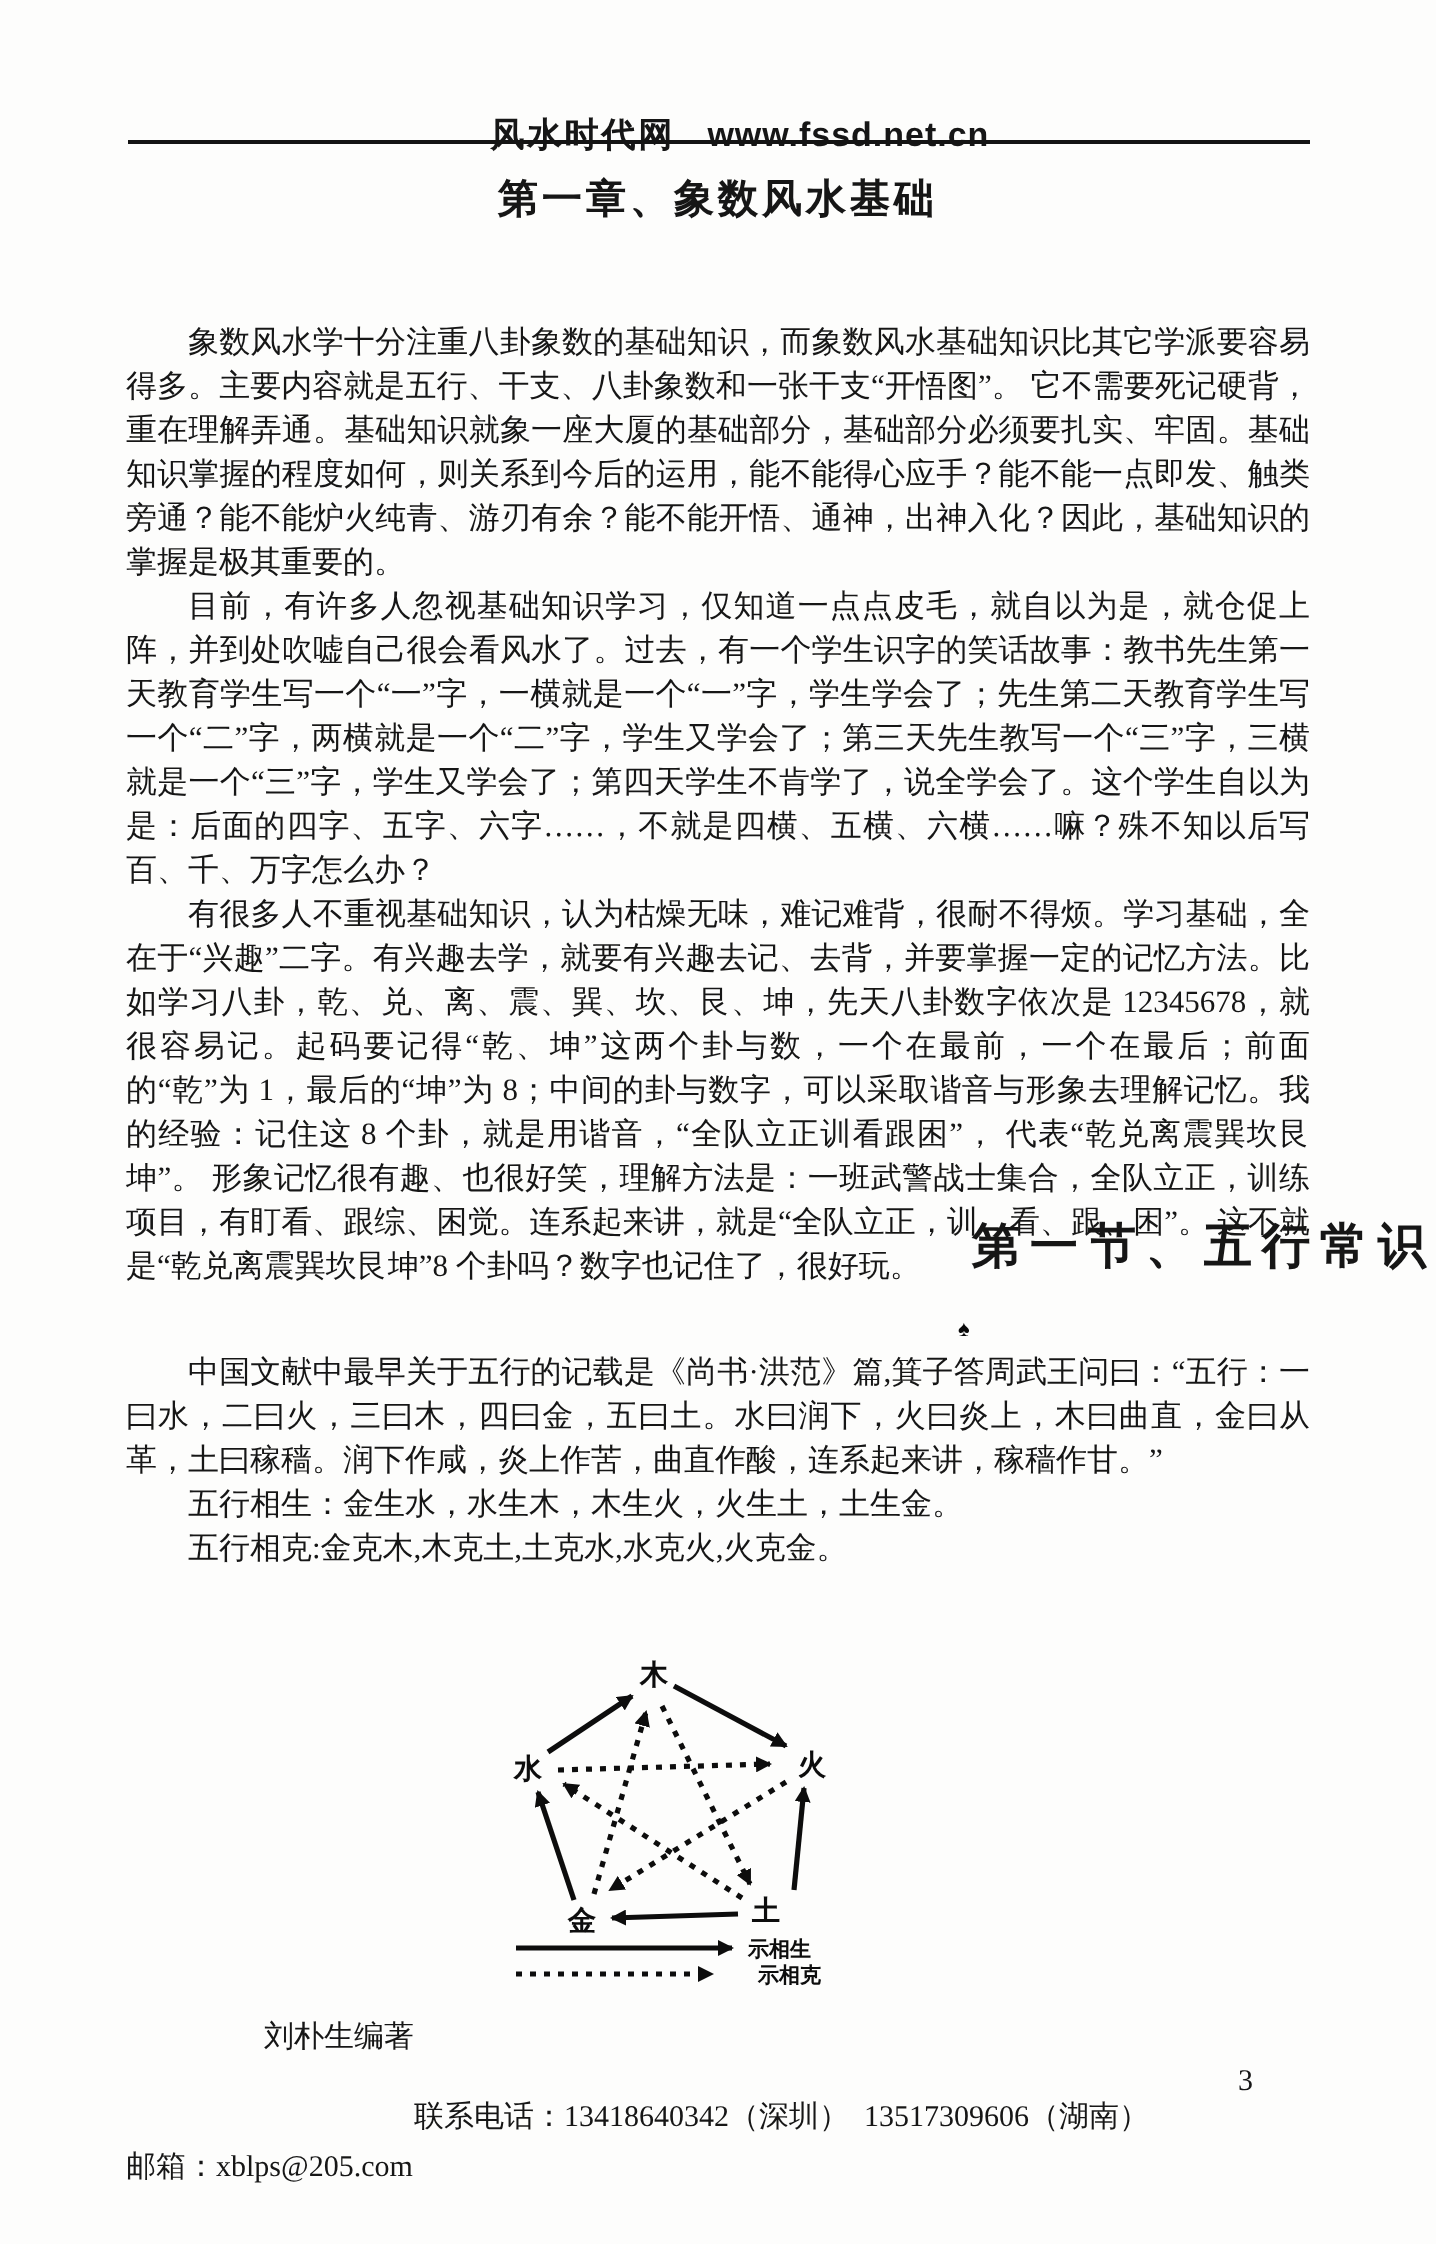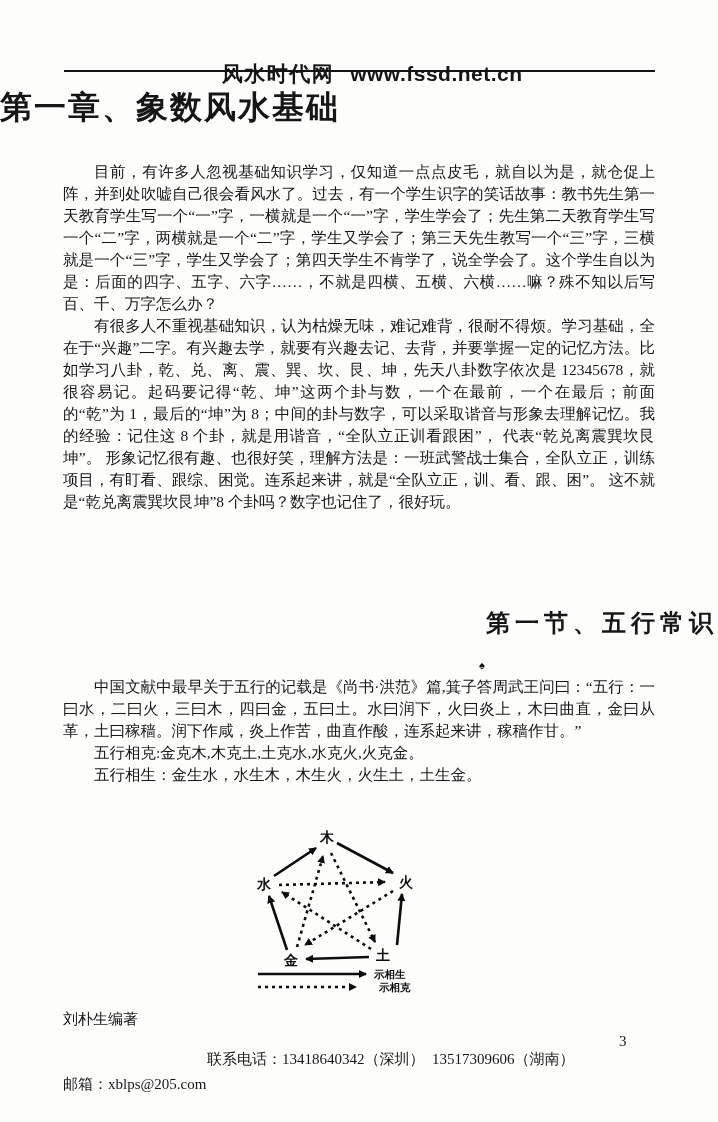--- a/index.html
+++ b/index.html
@@ -4,33 +4,33 @@
 <style>
   html,body { margin:0; padding:0; background:#ffffff; }
   .page {
     position:relative; width:718px; height:1122px;
     background:#fdfdfc; color:#161616; overflow:hidden;
     font-family:"Liberation Serif","DejaVu Serif",serif;
   }
   
   .site-header {
     position:absolute; top:36px; left:63px; right:62px;
-    text-align:center; font-weight:bold; font-size:21px;
+    text-align:center; font-weight:bold; font-size:17px;
     font-family:"Liberation Sans","DejaVu Sans",sans-serif;
     letter-spacing:0.5px; white-space:pre;
   }
   .site-header .site-name { margin-right:16px; letter-spacing:1.5px; }
   .header-rule {
     position:absolute; top:70px; left:64px; width:591px;
     border-top:2px solid #141414;
   }
   
   .chapter-title {
     position:absolute; top:86px; left:0; right:0;
-    text-align:left; font-size:32px; font-weight:bold; letter-spacing:2px;
+    text-align:center; font-size:20px; font-weight:bold; letter-spacing:2px;
     font-family:"Liberation Sans","DejaVu Sans",sans-serif;
   }
   
   .body-block { position:absolute; left:63px; right:63px; font-size:15.5px; line-height:22px; text-align:justify; }
   .body-block p { margin:0; text-indent:2em; }
   #body-intro { top:161px; }
   #body-five  { top:676px; }
   .relation-line { text-indent:2em; }
   
   .section-title {
@@ -39,50 +39,51 @@
   }
   
   .ink-blot { position:absolute; top:659px; left:479px; font-size:11px; color:#0a0a0a; }
   
   .diagram { position:absolute; top:826px; left:180px; width:330px; height:180px; }
   .diagram svg { display:block; }
   .el-label { font:bold 14px "Liberation Serif","DejaVu Serif",serif; fill:#0d0d0d; }
   .legend-label { font:bold 10.5px "Liberation Serif","DejaVu Serif",serif; fill:#0d0d0d; }
   
   .page-footer { position:absolute; top:1007px; left:63px; right:63px; font-size:15px; line-height:25px; }
-  .footer-row1 { display:flex; }
+  .footer-row1 { display:flex;text-align:right; }
   .footer-author { width:144px; flex:0 0 auto; }
   .footer-contact { white-space:pre;margin-top:40px; }
   .page-number { position:absolute; top:1033px; left:619px; font-size:15px; }
 </style>
 </head>
 <body>
 
 <div class="page">
 
   <div class="site-header">
     <span class="site-name">风水时代网</span><span class="site-url">www.fssd.net.cn</span>
   </div>
   <div class="header-rule"></div>
 
   <div class="chapter-title">第一章、象数风水基础</div>
 
   <div class="body-block" id="body-intro">
+    <p>象数风水学十分注重八卦象数的基础知识，而象数风水基础知识比其它学派要容易得多。主要内容就是五行、干支、八卦象数和一张干支“开悟图”。 它不需要死记硬背，重在理解弄通。基础知识就象一座大厦的基础部分，基础部分必须要扎实、牢固。基础知识掌握的程度如何，则关系到今后的运用，能不能得心应手？能不能一点即发、触类旁通？能不能炉火纯青、游刃有余？能不能开悟、通神，出神入化？因此，基础知识的掌握是极其重要的。</p>
     <p>目前，有许多人忽视基础知识学习，仅知道一点点皮毛，就自以为是，就仓促上阵，并到处吹嘘自己很会看风水了。过去，有一个学生识字的笑话故事：教书先生第一天教育学生写一个“一”字，一横就是一个“一”字，学生学会了；先生第二天教育学生写一个“二”字，两横就是一个“二”字，学生又学会了；第三天先生教写一个“三”字，三横就是一个“三”字，学生又学会了；第四天学生不肯学了，说全学会了。这个学生自以为是：后面的四字、五字、六字……，不就是四横、五横、六横……嘛？殊不知以后写百、千、万字怎么办？</p>
     <p>有很多人不重视基础知识，认为枯燥无味，难记难背，很耐不得烦。学习基础，全在于“兴趣”二字。有兴趣去学，就要有兴趣去记、去背，并要掌握一定的记忆方法。比如学习八卦，乾、兑、离、震、巽、坎、艮、坤，先天八卦数字依次是 12345678，就很容易记。起码要记得“乾、坤”这两个卦与数，一个在最前，一个在最后；前面的“乾”为 1，最后的“坤”为 8；中间的卦与数字，可以采取谐音与形象去理解记忆。我的经验：记住这 8 个卦，就是用谐音，“全队立正训看跟困”， 代表“乾兑离震巽坎艮坤”。 形象记忆很有趣、也很好笑，理解方法是：一班武警战士集合，全队立正，训练项目，有盯看、跟综、困觉。连系起来讲，就是“全队立正，训、看、跟、困”。 这不就是“乾兑离震巽坎艮坤”8 个卦吗？数字也记住了，很好玩。</p>
   </div>
 
   <div class="section-title">第一节、五行常识</div>
 
   <span class="ink-blot">♠</span>
 
   <div class="body-block" id="body-five">
     <p>中国文献中最早关于五行的记载是《尚书·洪范》篇,箕子答周武王问曰：“五行：一曰水，二曰火，三曰木，四曰金，五曰土。水曰润下，火曰炎上，木曰曲直，金曰从革，土曰稼穑。润下作咸，炎上作苦，曲直作酸，连系起来讲，稼穑作甘。”</p>
+    <p class="relation-line">五行相生：金生水，水生木，木生火，火生土，土生金。</p>
     <p class="relation-line">五行相克:金克木,木克土,土克水,水克火,火克金。</p>
-    <p class="relation-line">五行相生：金生水，水生木，木生火，火生土，土生金。</p>
   </div>
 
   <div class="diagram">
     <svg width="330" height="180" viewBox="0 0 330 180">
       <defs>
         <marker id="ah" markerWidth="9" markerHeight="8" refX="7" refY="4" orient="auto" markerUnits="userSpaceOnUse">
           <path d="M0,0 L8,4 L0,8 z" fill="#0d0d0d"></path>
         </marker>
       </defs>
 

